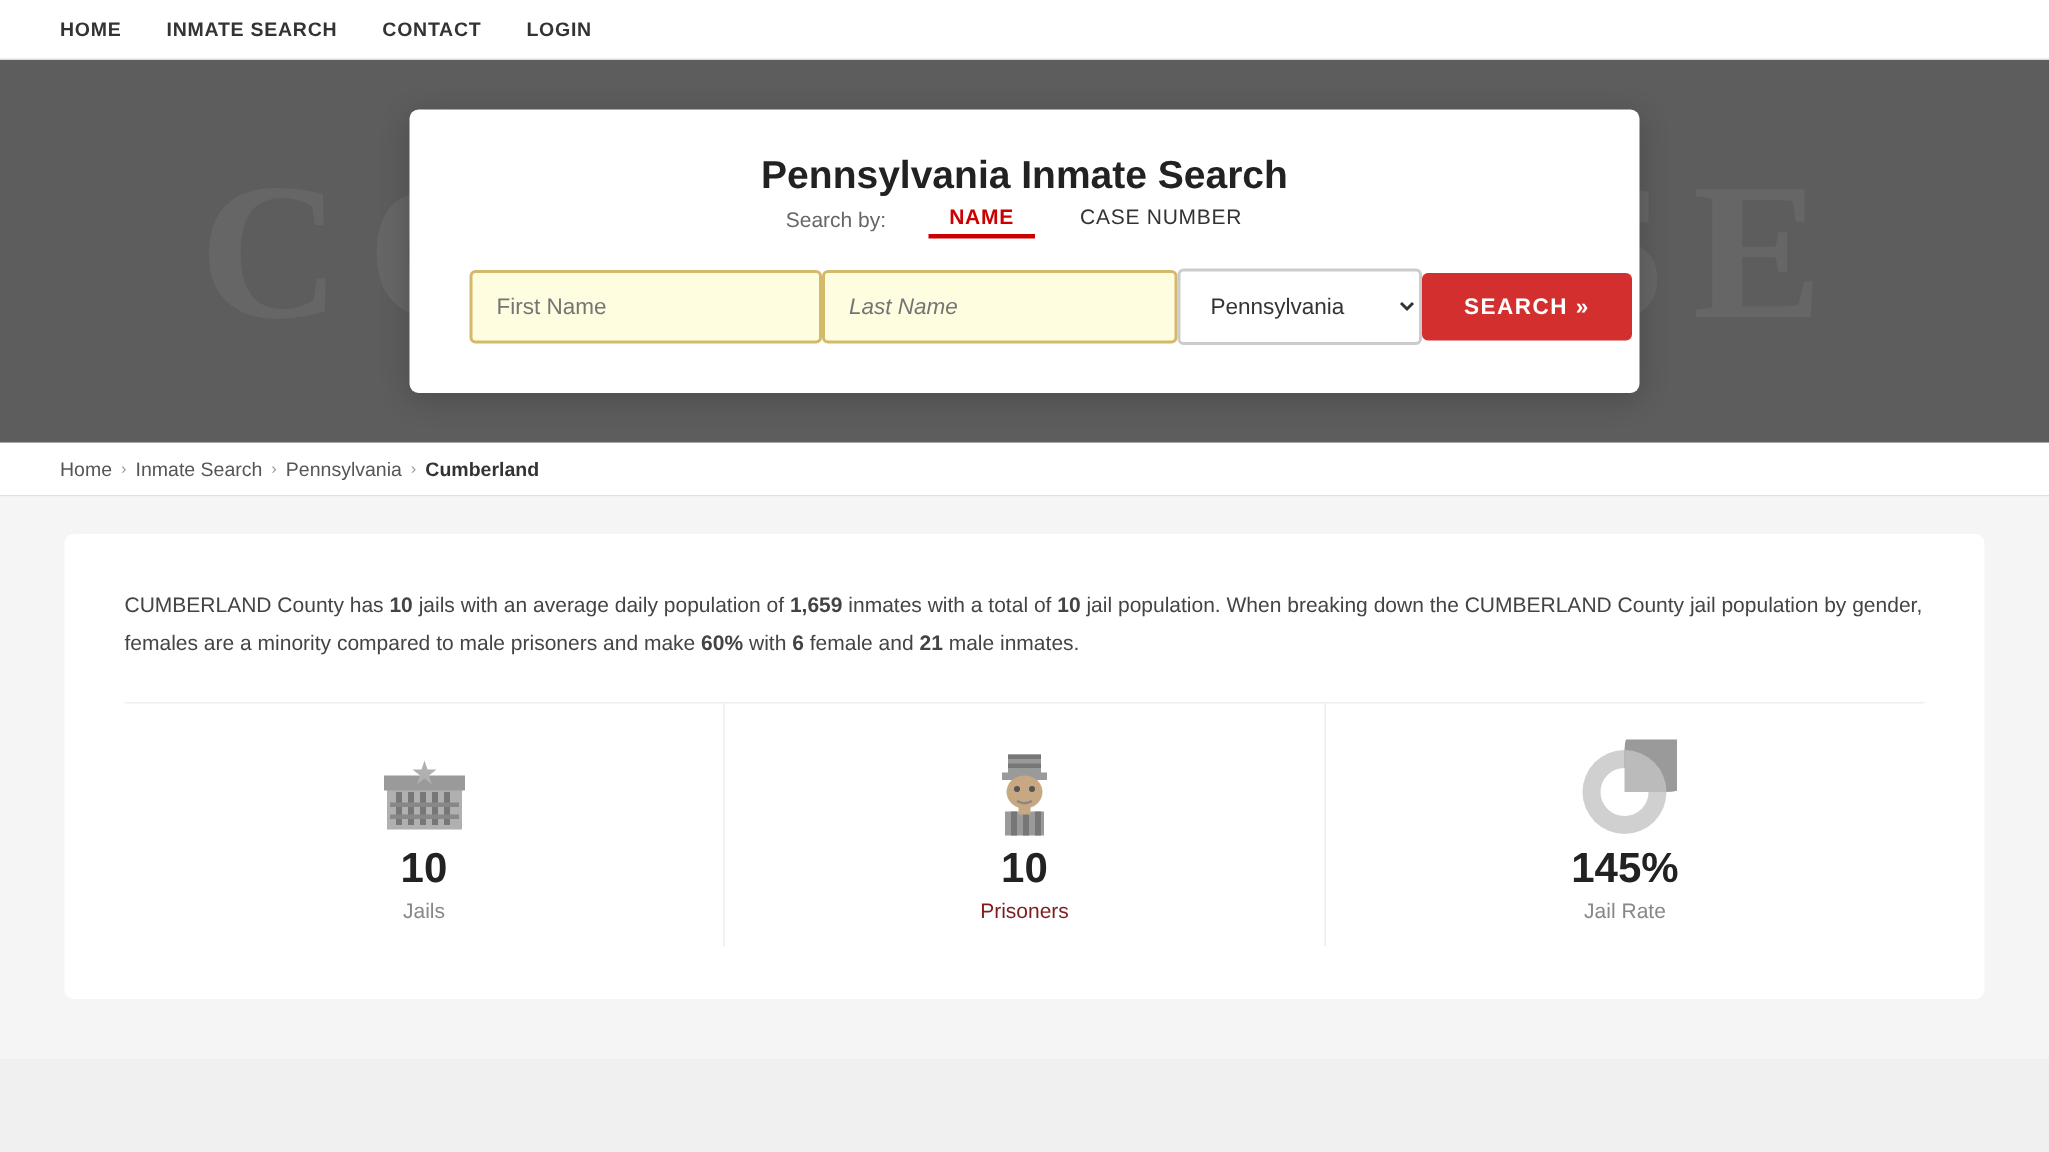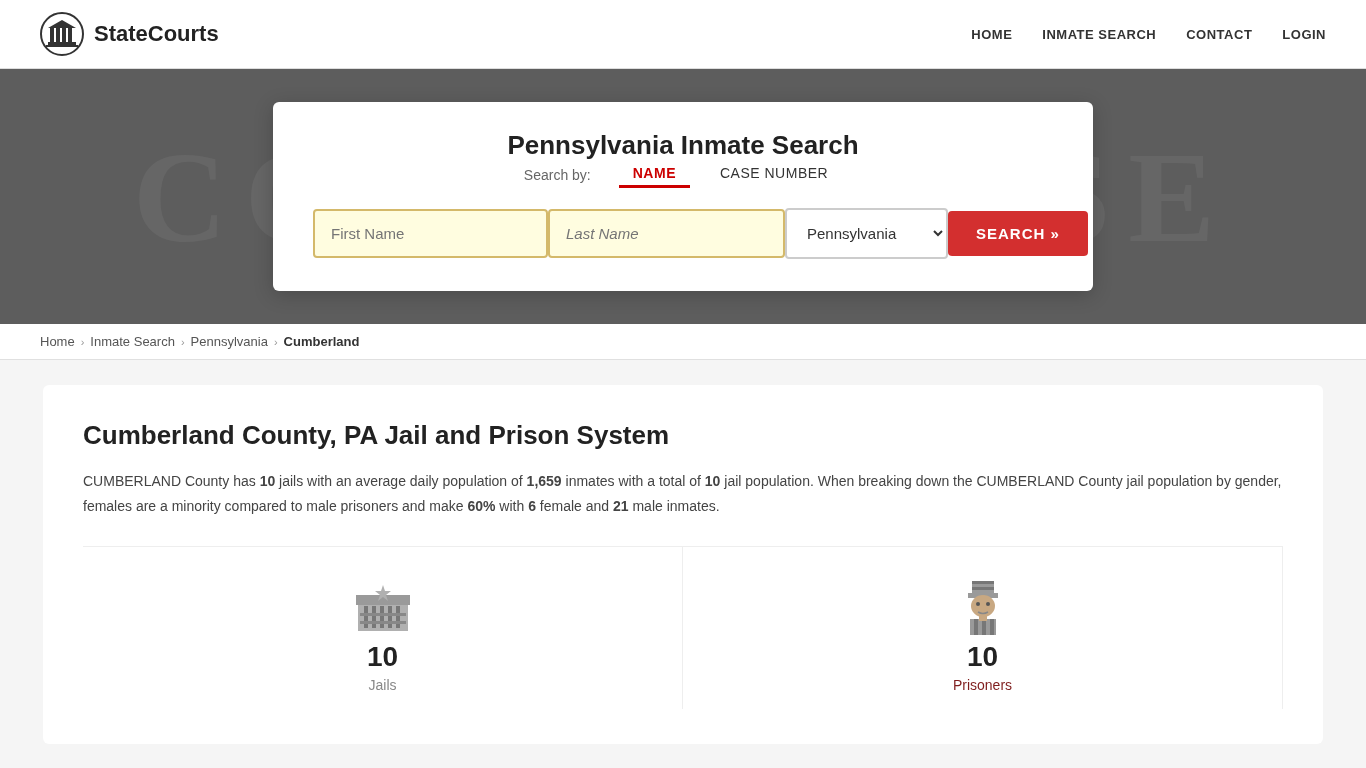--- a/index.html
+++ b/index.html
@@ -7,36 +7,20 @@
     .logo-area {
       display: flex;
       align-items: center;
       gap: 10px;
     }
   </style>
 </head>
 <body>
 
 <div style="position:relative;z-index:20;background:rgba(255,255,255,0.97);border-bottom:1px solid #ddd;display:flex;align-items:center;justify-content:space-between;padding:12px 40px;">
-  <div class="logo-area">
-
-    <svg width="44" height="44" viewBox="0 0 44 44">
-      <circle cx="22" cy="22" r="21" fill="none" stroke="#333" stroke-width="2"></circle>
-      <rect x="8" y="30" width="28" height="3" fill="#333"></rect>
-      <rect x="6" y="33" width="32" height="2" fill="#333"></rect>
-
-      <rect x="10" y="16" width="4" height="14" fill="#333"></rect>
-      <rect x="16" y="16" width="4" height="14" fill="#333"></rect>
-      <rect x="22" y="16" width="4" height="14" fill="#333"></rect>
-      <rect x="28" y="16" width="4" height="14" fill="#333"></rect>
-
-      <polygon points="22,8 8,16 36,16" fill="#333"></polygon>
-    </svg>
-    <span style="font-size:22px;font-weight:bold;color:#222;cursor:pointer;">StateCourts</span>
-  </div>
   <div style="display:flex;gap:30px;align-items:center;">
     <a style="font-size:13px;font-weight:600;color:#333;text-decoration:none;letter-spacing:0.5px;cursor:pointer;">HOME</a>
     <a style="font-size:13px;font-weight:600;color:#333;text-decoration:none;letter-spacing:0.5px;cursor:pointer;">INMATE SEARCH</a>
     <a style="font-size:13px;font-weight:600;color:#333;text-decoration:none;letter-spacing:0.5px;cursor:pointer;">CONTACT</a>
     <a style="font-size:13px;font-weight:600;color:#333;text-decoration:none;letter-spacing:0.5px;cursor:pointer;">LOGIN</a>
   </div>
 </div>
 
 <div style="position:relative;background:#787878;min-height:255px;display:flex;align-items:center;justify-content:center;overflow:hidden;">
 
@@ -88,21 +72,20 @@
   <span style="color:#999;font-size:11px;">›</span>
   <a style="color:#555;text-decoration:none;cursor:pointer;">Inmate Search</a>
   <span style="color:#999;font-size:11px;">›</span>
   <a style="color:#555;text-decoration:none;cursor:pointer;">Pennsylvania</a>
   <span style="color:#999;font-size:11px;">›</span>
   <span style="font-weight:bold;color:#333;">Cumberland</span>
 </div>
 
 <div style="background:#f5f5f5;padding:25px 40px 40px;">
   <div style="background:white;border-radius:6px;padding:35px 40px 35px;max-width:1280px;margin:0 auto;">
-    <h2 style="font-size:26px;font-weight:bold;color:#222;margin-bottom:18px;">Cumberland County, PA Jail and Prison System</h2>
 
     <p style="font-size:14px;color:#444;line-height:1.75;margin-bottom:28px;">
       CUMBERLAND County has <strong>10</strong> jails with an average daily population of <strong>1,659</strong> inmates with a total of <strong>10</strong> jail population. When breaking down the CUMBERLAND County jail population by gender, females are a minority compared to male prisoners and make <strong>60%</strong> with <strong>6</strong> female and <strong>21</strong> male inmates.
     </p>
 
     <div style="display:flex;border-top:1px solid #eee;">
 
       <div style="flex:1;display:flex;flex-direction:column;align-items:center;padding:24px 10px 16px;border-right:1px solid #eee;">
         <svg width="70" height="70" viewBox="0 0 70 70">
 
@@ -146,16 +129,31 @@
           <rect x="26" y="48" width="4" height="16" fill="#777"></rect>
           <rect x="34" y="48" width="4" height="16" fill="#777"></rect>
           <rect x="42" y="48" width="4" height="16" fill="#777"></rect>
 
           <rect x="31" y="45" width="8" height="5" fill="#c8a882"></rect>
         </svg>
         <span style="font-size:28px;font-weight:bold;color:#222;margin-bottom:4px;">10</span>
         <span style="font-size:14px;color:#7f1d1d;">Prisoners</span>
       </div>
 
+      <div style="flex:1;display:flex;flex-direction:column;align-items:center;padding:24px 10px 16px;">
+
+        <svg width="70" height="70" viewBox="0 0 70 70">
+
+          <circle cx="35" cy="35" r="28" fill="#d0d0d0"></circle>
+
+          <path d="M35,35 L63,35 A28,28 0 1,0 35,7 Z" fill="#9a9a9a"></path>
+
+          <circle cx="35" cy="35" r="16" fill="white"></circle>
+
+          <path d="M35,7 A28,28 0 0,1 63,35 L35,35 Z" fill="#bbb"></path>
+        </svg>
+        <span style="font-size:28px;font-weight:bold;color:#222;margin-bottom:4px;">145%</span>
+        <span style="font-size:14px;color:#888;">Jail Rate</span>
+      </div>
 
     </div>
   </div>
 </div>
 
 </body></html>

